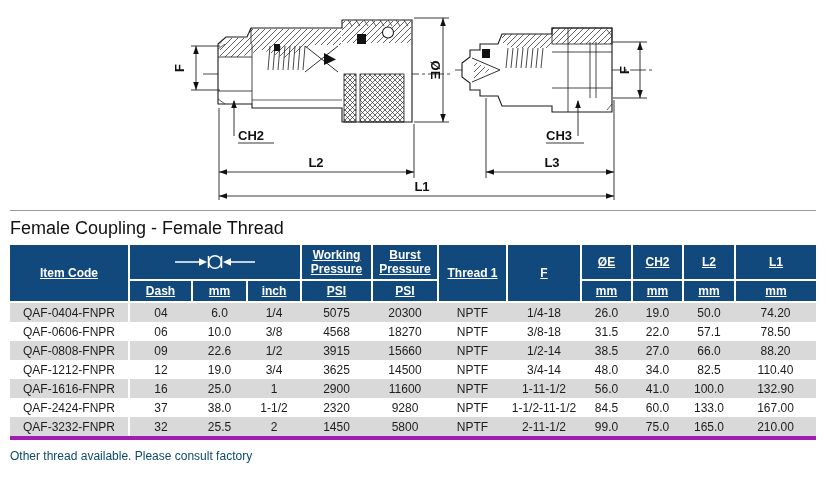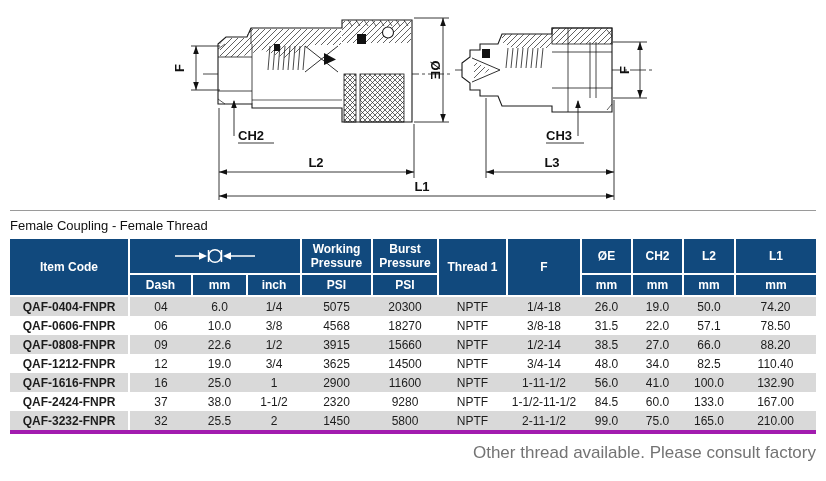--- a/index.html
+++ b/index.html
@@ -6,43 +6,43 @@
   .page{
     position:relative;width:826px;height:481px;background:#fff;overflow:hidden;
     font-family:"Liberation Sans",sans-serif;color:#1a1a1a;
   }
   .drawing-wrap{display:block;width:826px;height:205px;}
   .title{
     margin:3px 10px 0 10px;font-size:15px;line-height:18px;font-weight:bold;
     letter-spacing:.2px;color:#000;
   }
   .title-divider{margin:5px 10px 0 10px;border-bottom:1px solid #9a9a9a;height:0;}
-  .subtitle{margin:7px 10px 0 10px;font-size:13px;color:#111;}
+  .subtitle{margin:7px 10px 0 10px;font-size:18px;color:#111;}
   table.spec{
     margin:6px 0 0 10px;border-collapse:collapse;table-layout:fixed;width:806px;
     font-size:12px;
   }
   table.spec th{
     background:var(--blue,#11497d);color:#fff;font-weight:bold;
     border-right:2px solid #fff;border-bottom:2px solid #fff;
-    padding:1px 2px;text-align:center;vertical-align:middle;line-height:14px;
+    padding:1px 2px;text-align:center;vertical-align:middle;line-height:14px;text-decoration:underline;
   }
   table.spec th:last-child{border-right:none;}
   tr.hrow1 th{height:32px;}
   tr.hrow2 th{height:18px;margin-top:48px;}
   table.spec td{
     text-align:center;padding:1px 2px;height:17px;line-height:16px;color:#1c1c1c;
     white-space:nowrap;overflow:hidden;
   }
-  table.spec td:first-child{border-right:2px solid #fff;font-weight:bold;}
+  table.spec td:first-child{border-right:2px solid #fff;}
   table.spec tbody tr:nth-child(odd) td{background:var(--rowgray,#d9d9d9);}
   table.spec tbody tr:nth-child(even) td{background:#fff;}
   table.spec tbody tr:last-child td{border-bottom:4px solid #a21caf;}
   .sym{display:block;margin:0 auto;}
-  .footer-note{margin:9px 10px 0 10px;font-size:17px;color:#737373;text-align:right;}
+  .footer-note{margin:9px 10px 0 10px;font-size:12px;color:#0c4a6e;}
 </style>
 </head>
 <body>
 
 <div class="page">
 
   <svg class="drawing-wrap" viewBox="0 0 826 205" xmlns="http://www.w3.org/2000/svg">
     <defs>
       <pattern id="hatch" width="6" height="6" patternUnits="userSpaceOnUse">
         <path d="M0,6 L6,0" stroke="#3a3a3a" stroke-width="0.8"></path>

